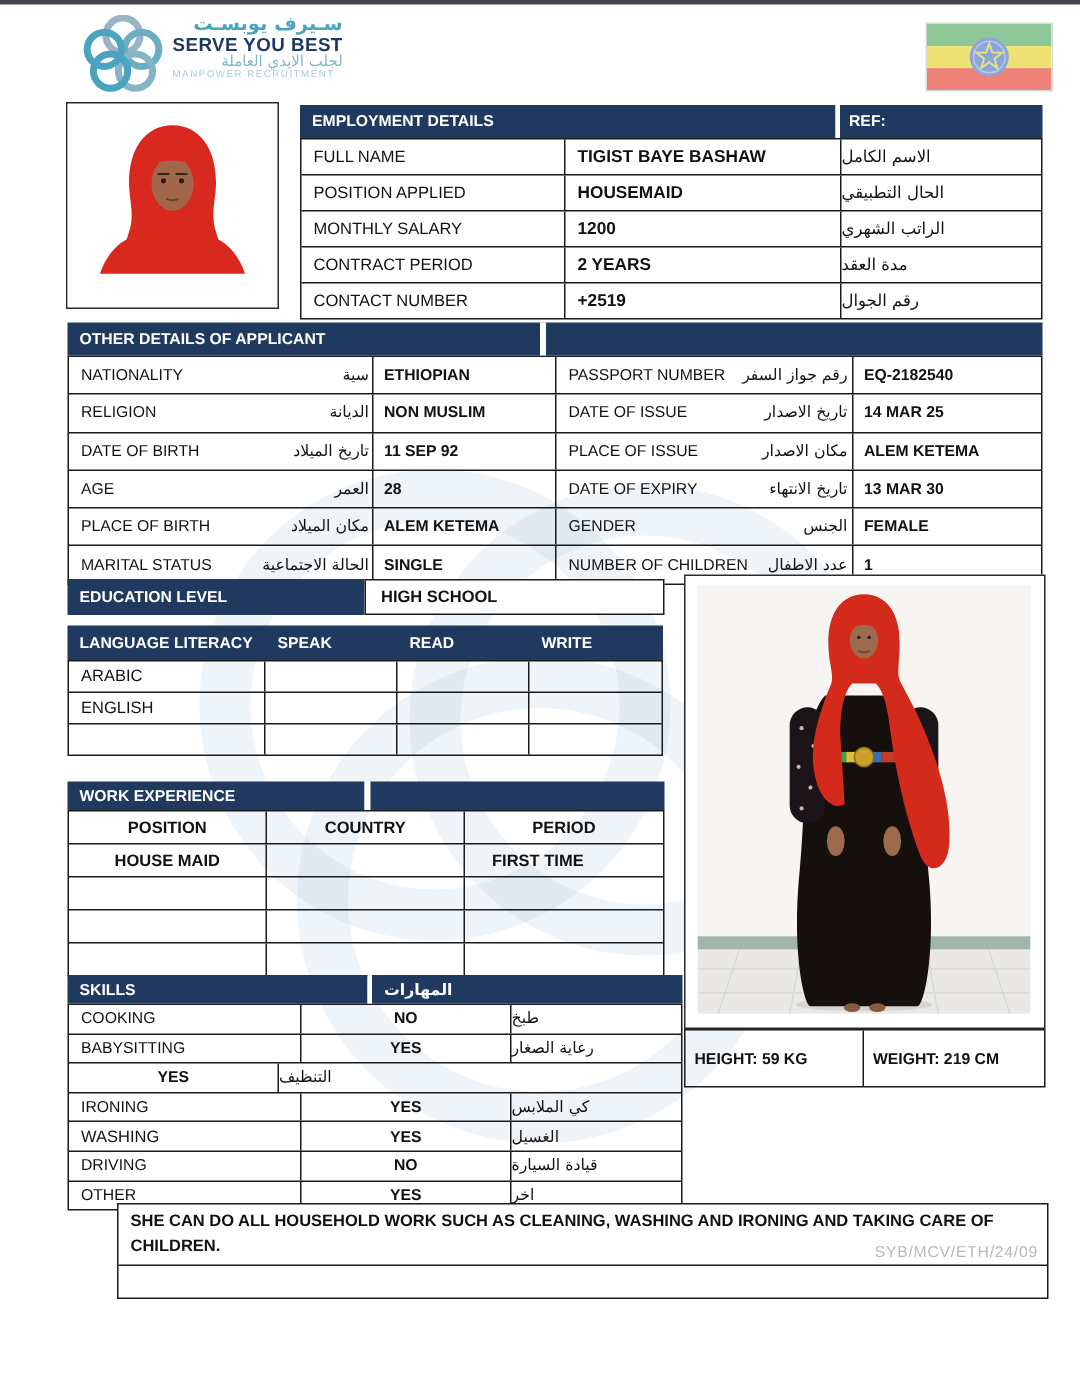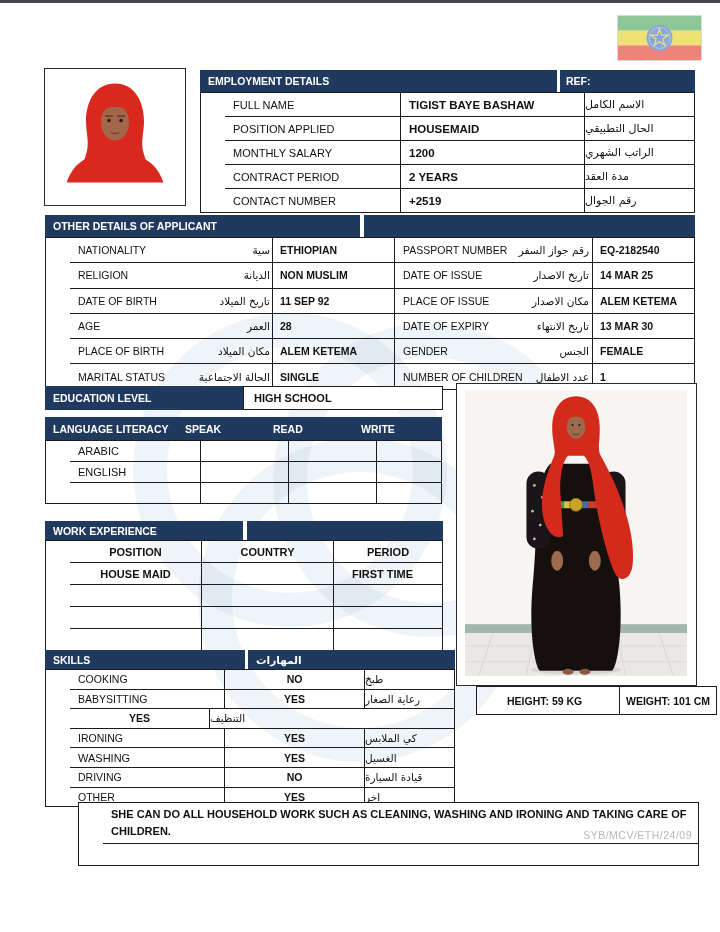--- a/index.html
+++ b/index.html
@@ -22,38 +22,55 @@
   .oc3{width:198px;border-right:1px solid #1b1b1b;display:flex;align-items:center;justify-content:space-between;padding:0 3px 0 8px;font-size:10.5px;box-sizing:border-box;overflow:hidden;}
   .oc4{flex:1;display:flex;align-items:center;padding-left:7px;font-size:10.5px;font-weight:600;box-sizing:border-box;}
   .oc1 .ar,.oc3 .ar{font-size:10.5px;white-space:nowrap;}
   
   .cell{box-sizing:border-box;display:flex;align-items:center;font-size:11px;}
   .br{border-right:1px solid #1b1b1b;}
   .bb{border-bottom:1px solid #1b1b1b;}
   .ctr{justify-content:center;}
   .rgt{justify-content:flex-end;}
   .hdr-cell{color:#fff;font-weight:bold;font-size:10.5px;padding-left:8px;box-sizing:border-box;display:flex;align-items:center;}
-  .outline{border:1px solid #1b1b1b;box-sizing:border-box;background:transparent;padding-left:24px;}
+  .outline{border:1px solid #1b1b1b;box-sizing:border-box;background:transparent;}
   .wm{pointer-events:none;}
 </style>
 </head>
 <body>
 
 <div id="page">
 
   <div class="abs" style="left:0;top:0;width:720px;height:3px;background:#46464e;"></div>
 
   <svg class="abs wm" style="left:40px;top:290px;" width="620" height="500" viewBox="0 0 620 500">
     <g fill="none" stroke="#7fa8c9" stroke-opacity="0.12" stroke-width="34">
       <circle cx="250" cy="180" r="140"></circle>
       <circle cx="390" cy="190" r="140"></circle>
       <circle cx="320" cy="310" r="145"></circle>
     </g>
   </svg>
 
+  <div class="abs" style="left:55px;top:10px;width:260px;height:56px;display:flex;">
+    <svg width="54" height="54" viewBox="0 0 52 52">
+      <g fill="none" stroke-width="4.5">
+        <circle cx="26" cy="13" r="11" stroke="#9ab4c6"></circle>
+        <circle cx="38" cy="22" r="11" stroke="#6aaec2"></circle>
+        <circle cx="34" cy="36" r="11" stroke="#86b6c6"></circle>
+        <circle cx="18" cy="36" r="11" stroke="#4aa3bf"></circle>
+        <circle cx="14" cy="22" r="11" stroke="#4aa3bf"></circle>
+      </g>
+    </svg>
+    <div style="margin-left:6px;line-height:1.05;">
+      <div class="ar" style="color:#4aa3bf;font-size:13px;font-weight:bold;">سـيرف يوبسـت</div>
+      <div style="color:#1f3864;font-size:12.5px;font-weight:bold;letter-spacing:0.3px;">SERVE YOU BEST</div>
+      <div class="ar" style="color:#7db9cc;font-size:10px;">لجلب الايدي العاملة</div>
+      <div style="color:#a8cdda;font-size:6.5px;letter-spacing:1px;">MANPOWER RECRUITMENT</div>
+    </div>
+  </div>
 
   <div class="abs" style="left:617px;top:15px;width:83px;height:44px;border:1px solid #d9d9d9;">
     <svg width="83" height="44" viewBox="0 0 83 44">
       <rect x="0" y="0" width="83" height="14.7" fill="#8dc798"></rect>
       <rect x="0" y="14.7" width="83" height="14.7" fill="#eee273"></rect>
       <rect x="0" y="29.4" width="83" height="14.6" fill="#ee8379"></rect>
       <circle cx="41.5" cy="22" r="13" fill="#8ba6d9"></circle>
       <circle cx="41.5" cy="22" r="10.5" fill="none" stroke="#b7c7e8" stroke-width="1"></circle>
       <polygon points="41.5,13 43.6,19.1 50.1,19.2 45,23.1 46.8,29.3 41.5,25.5 36.2,29.3 38,23.1 32.9,19.2 39.4,19.1" fill="none" stroke="#e6df86" stroke-width="1.3"></polygon>
     </svg>
@@ -346,23 +363,23 @@
       <circle cx="108.5" cy="35" r="1.1" fill="#241007"></circle>
       <circle cx="115.5" cy="35" r="1.1" fill="#241007"></circle>
       <path d="M108,44 Q112,46 116,44" stroke="#6e3e2c" stroke-width="1" fill="none"></path>
       <ellipse cx="93" cy="172" rx="6" ry="10" fill="#9c6a4c"></ellipse>
       <ellipse cx="131" cy="172" rx="6" ry="10" fill="#9c6a4c"></ellipse>
       <ellipse cx="104" cy="284" rx="5.5" ry="3" fill="#8a5a40"></ellipse>
       <ellipse cx="121" cy="284" rx="5.5" ry="3" fill="#8a5a40"></ellipse>
     </svg>
   </div>
 
-  <div class="abs outline" style="left:476px;top:686px;width:241px;height:29px;display:flex;text-align:right;">
+  <div class="abs outline" style="left:456px;top:686px;width:241px;height:39px;display:flex;text-align:right;">
     <div class="cell br" style="width:119px;padding-left:6px;font-weight:600;font-size:10.5px;">HEIGHT: 59 KG</div>
-    <div class="cell" style="flex:1;padding-left:6px;font-weight:600;font-size:10.5px;">WEIGHT: 101 CM</div>
+    <div class="cell" style="flex:1;padding-left:6px;font-weight:600;font-size:10.5px;">WEIGHT: 219 CM</div>
   </div>
 
   <div class="abs bar" style="left:78px;top:822px;width:215px;height:16px;padding-left:7px;font-size:10px;box-sizing:border-box;">
     <span>REMARKS</span>
   </div>
   <div class="abs outline" style="left:78px;top:802px;width:621px;height:64px;background:#fff;">
     <div style="height:40px;box-sizing:border-box;padding:3px 8px;font-size:11px;font-weight:600;line-height:1.55;">SHE CAN DO ALL HOUSEHOLD WORK SUCH AS CLEANING, WASHING AND IRONING AND TAKING CARE OF CHILDREN.</div>
     <div style="height:22px;border-top:1px solid #1b1b1b;"></div>
     <div class="abs" style="right:6px;top:26px;font-size:10.5px;color:#b8b8b8;letter-spacing:0.5px;">SYB/MCV/ETH/24/09</div>
   </div>

